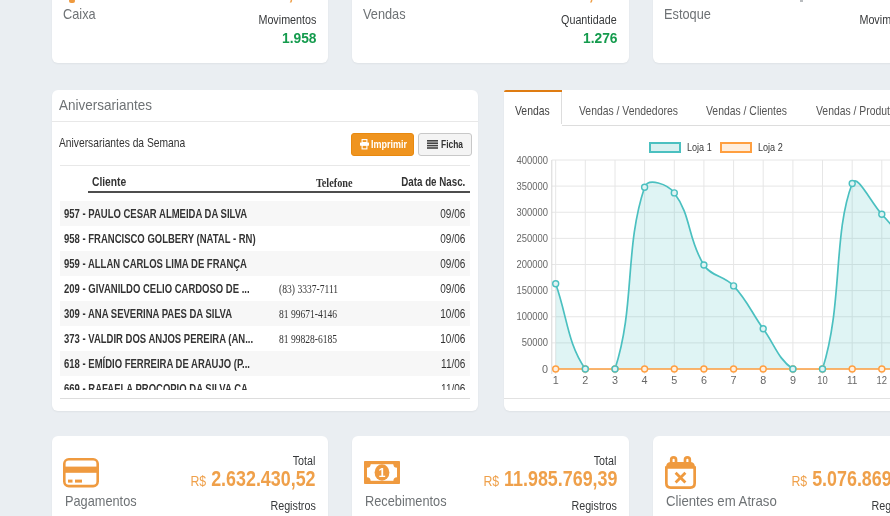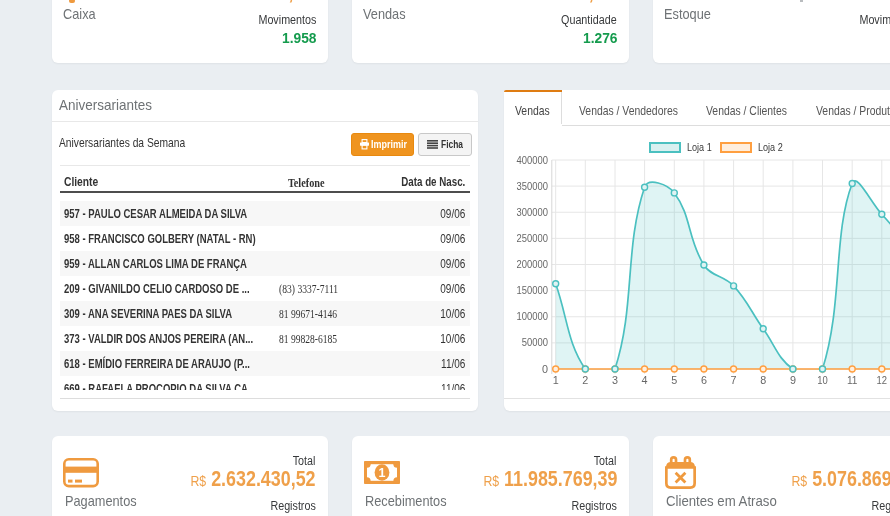--- a/index.html
+++ b/index.html
@@ -59,21 +59,21 @@
           <rect x="0" y="0" width="11" height="1.6"></rect>
           <rect x="0" y="2.4" width="11" height="1.6"></rect>
           <rect x="0" y="4.8" width="11" height="1.6"></rect>
           <rect x="0" y="7.2" width="11" height="1.6"></rect>
         </g>
       </svg>
     <span style="position:absolute; left:22px; top:4.4px; font-size:11.5px; font-weight:bold; color:#333; transform:scaleX(.73); transform-origin:0 0; line-height:1.15;">Ficha</span>
   </div>
 
   <div style="position:absolute; left:8px; top:74.8px; width:410px; height:225.6px; border-top:1px solid #e8e8e8; overflow:hidden;">
-    <div style="position:relative; height:27px; border-bottom:2px solid #4d4d4d; font-size:13px; font-weight:bold; color:#333;">
+    <div style="position:relative; height:27px; border-bottom:2px solid #4d4d4d; font-size:13px; font-weight:bold; color:#333;margin-left:28px;">
       <span style="position:absolute; left:3.5px; top:8.8px; transform:scaleX(.79); transform-origin:0 0; line-height:1.15;">Cliente</span>
       <span class="c2w" style="top:8.8px; left:222.5px;"><span style="display:inline-block; transform:scaleX(.79); transform-origin:50% 0; line-height:1.15;">Telefone</span></span>
       <span style="position:absolute; right:4.6px; top:8.8px; transform:scaleX(.75); transform-origin:100% 0; line-height:1.15; white-space:nowrap;">Data de Nasc.</span>
     </div>
     <div style="height:8.5px;"></div>
     <div class="tr odd">
         <span class="c1">957 - PAULO CESAR ALMEIDA DA SILVA</span>
         <span class="c3">09/06</span>
       </div>
 <div class="tr">

